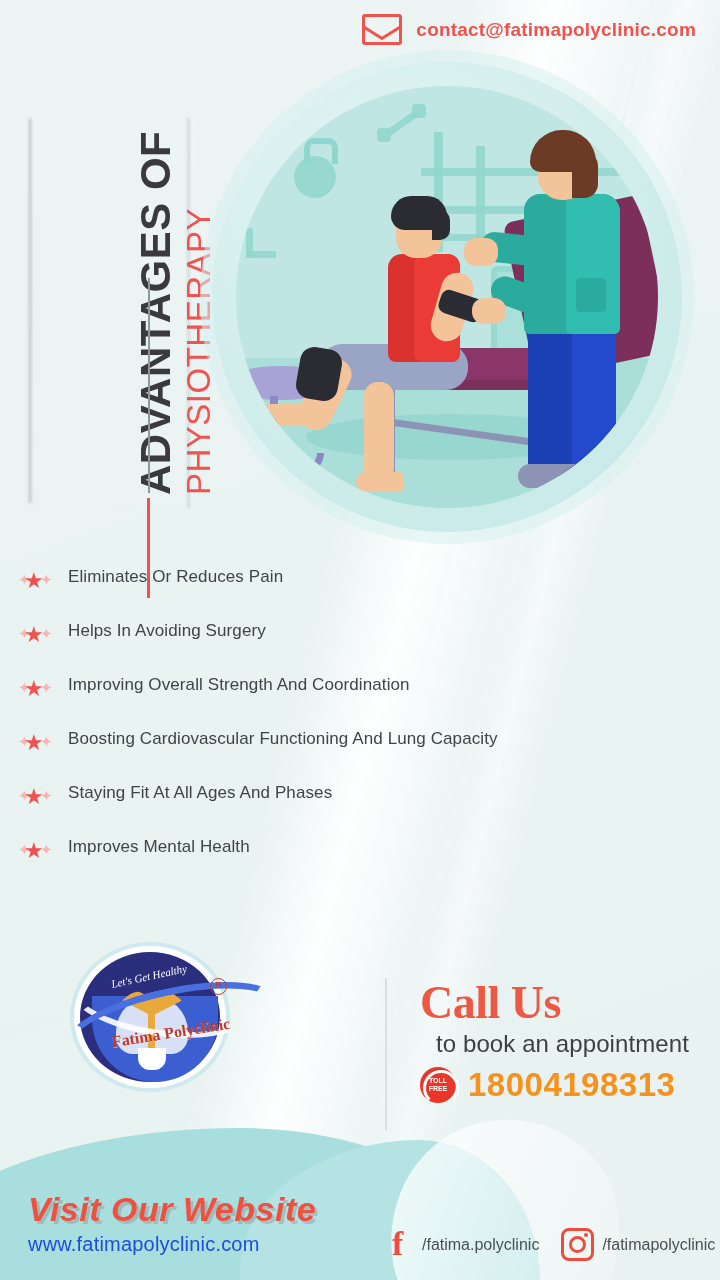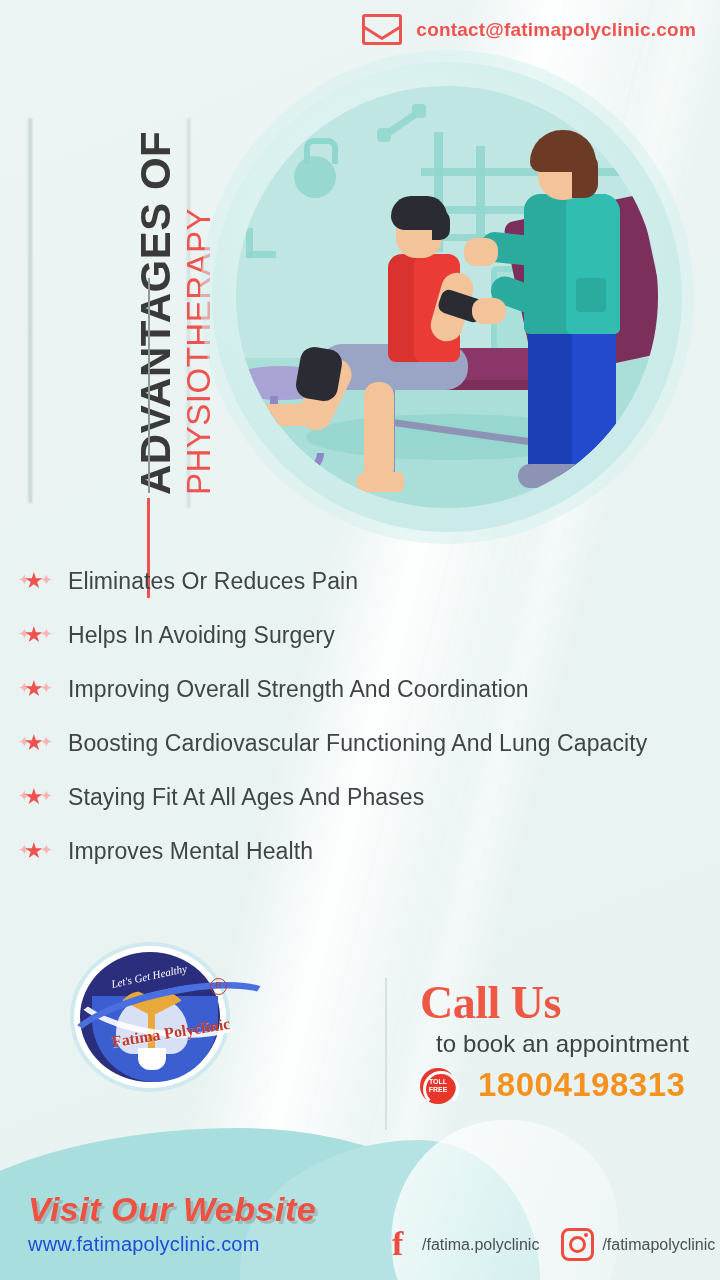--- a/index.html
+++ b/index.html
@@ -119,21 +119,21 @@
   .t-shoe2{position:absolute;left:340px;top:378px;width:50px;height:22px;background:#8d93b5;border-radius:10px;}
 
   
   .benefits{position:absolute;left:22px;top:566px;width:640px;}
   .bitem{display:flex;align-items:flex-start;gap:16px;margin-bottom:22px;}
   .star-wrap{position:relative;width:30px;height:28px;flex:0 0 30px;margin-top:4px;}
   .star{position:absolute;width:0;height:0;}
   .starA{left:2px;top:0;font-size:22px;color:#ef5350;line-height:1;width:auto;height:auto;}
   .starB{left:-4px;top:2px;font-size:15px;color:#f8b4b2;line-height:1;width:auto;height:auto;}
   .starC{left:18px;top:2px;font-size:15px;color:#f8b4b2;line-height:1;width:auto;height:auto;}
-  .btext{font-size:23px;color:#3f4448;line-height:1.35;letter-spacing:.1px;font-weight:400;}
+  .btext{font-size:17px;color:#3f4448;line-height:1.35;letter-spacing:.1px;font-weight:400;}
 
   
   .logo{position:absolute;left:58px;top:944px;width:215px;height:150px;}
   .logo-ring{position:absolute;left:22px;top:8px;width:140px;height:130px;border-radius:50%;
     background:#2a2e7d;box-shadow:0 0 0 6px #ffffff, 0 0 0 10px #cfe9ee;}
   .logo-low{position:absolute;left:34px;top:52px;width:126px;height:86px;border-radius:0 0 70px 70px;background:#3b5fd0;}
   .logo-swoosh{position:absolute;left:4px;top:44px;width:208px;height:60px;
     border:7px solid #4a6fe0;border-color:#4a6fe0 transparent transparent transparent;
     border-radius:50%;transform:rotate(-12deg);}
   .logo-swoosh2{position:absolute;left:12px;top:22px;width:170px;height:58px;
@@ -150,21 +150,21 @@
   .logo-cup{position:absolute;left:80px;top:104px;width:28px;height:22px;background:#fff;border-radius:0 0 12px 12px;}
   .logo-bowl{position:absolute;left:58px;top:52px;width:72px;height:58px;background:#f5f7fb;border-radius:38px 38px 18px 18px;opacity:.85;}
   .logo-r{position:absolute;left:152px;top:34px;width:15px;height:15px;border:1.5px solid #c0392b;
     border-radius:50%;color:#c0392b;font-size:9px;text-align:center;line-height:13px;}
 
   
   .vdiv{position:absolute;left:385px;top:978px;width:2px;height:152px;background:#d6e1e0;}
   .callus{position:absolute;left:420px;top:980px;width:285px;}
   .call-title{font-family:"Liberation Serif",serif;font-weight:bold;font-size:46px;color:#ef5745;line-height:1;letter-spacing:-.5px;}
   .call-sub{font-size:24px;color:#3b4145;margin-top:4px;letter-spacing:.1px;text-align:center;}
-  .phone-row{display:flex;align-items:flex-end;gap:22px;margin-top:8px;}
+  .phone-row{display:flex;align-items:center;gap:12px;margin-top:8px;}
   .tollfree{width:36px;height:36px;border-radius:50%;background:#e8372a;position:relative;flex:0 0 36px;
     display:flex;align-items:center;justify-content:center;}
   .tf-txt{color:#fff;font-size:7px;font-weight:bold;line-height:8px;text-align:center;}
   .tf-arc{position:absolute;left:3px;top:3px;width:30px;height:30px;border:3px solid #fff;
     border-radius:50%;border-bottom-color:transparent;}
   .phone-num{font-size:33px;font-weight:bold;color:#f5911e;letter-spacing:.5px;}
 
   
   .website{position:absolute;left:28px;top:1190px;width:320px;}
   .web-title{font-size:34px;font-weight:bold;color:#ef5040;font-style:italic;letter-spacing:.5px;

